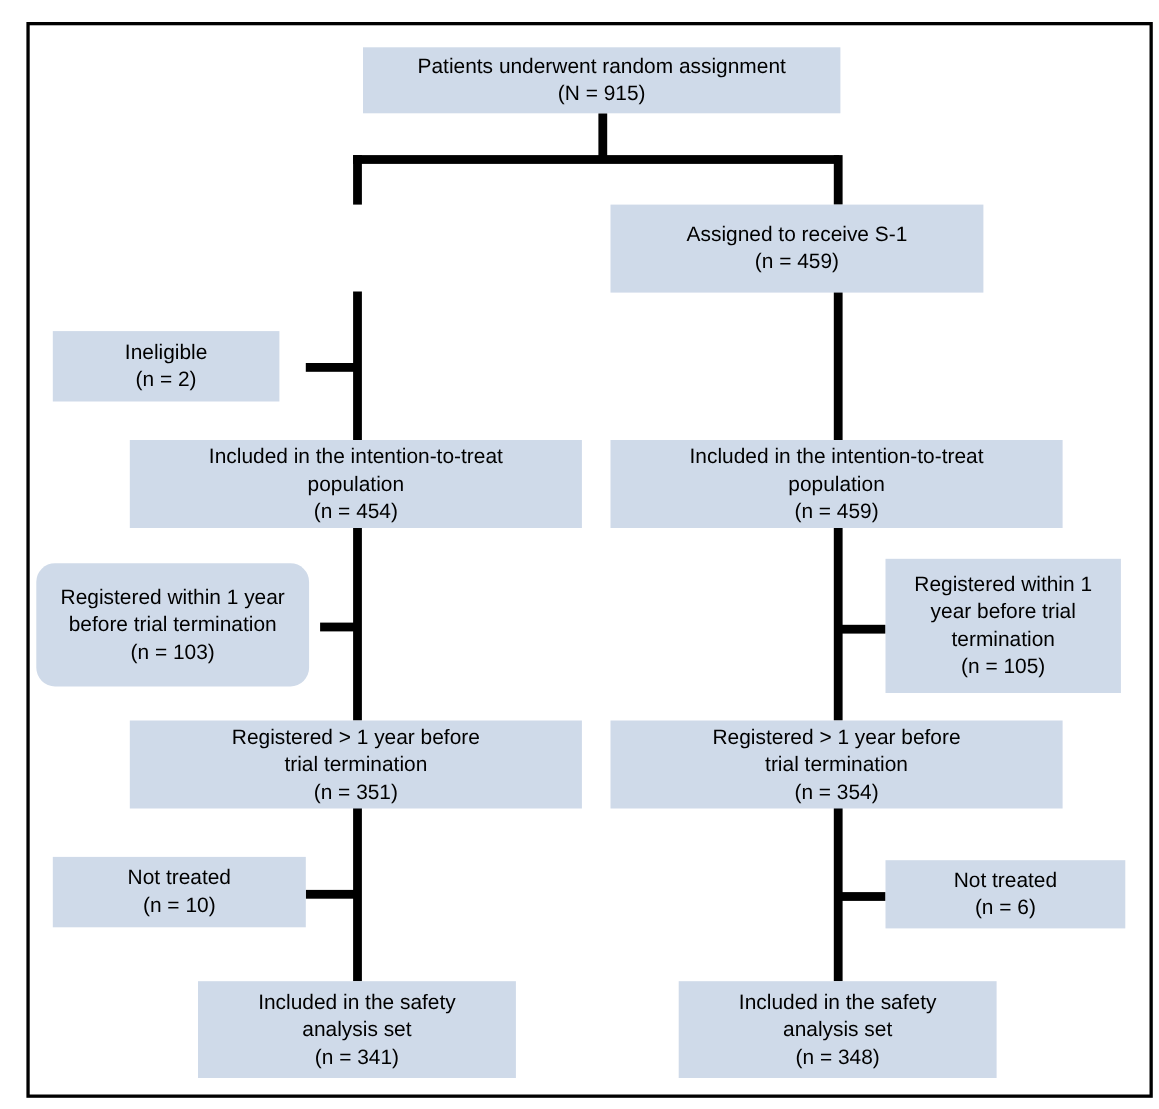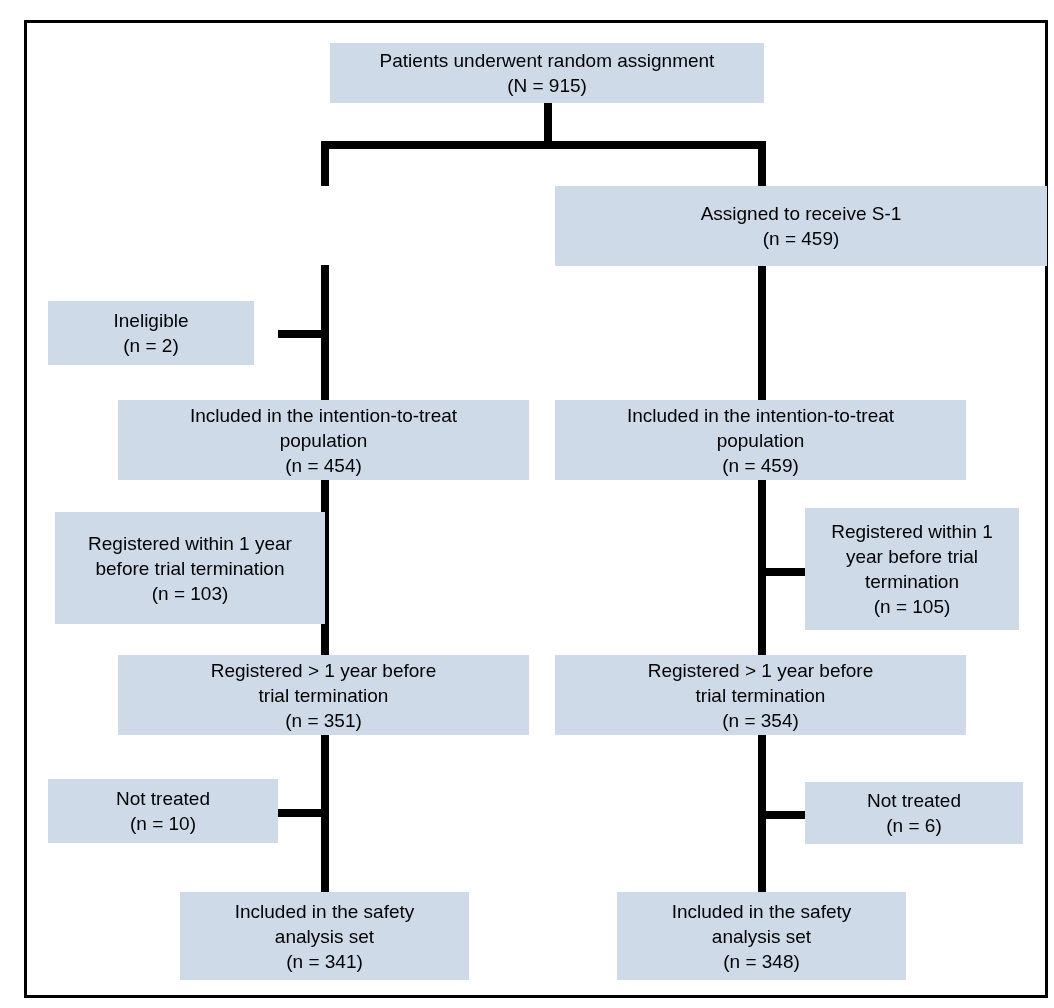--- a/index.html
+++ b/index.html
@@ -68,35 +68,35 @@
 
   <div class="conn" style="left:313px; top:725px; width:5px; height:159px;"></div>
   <div class="conn" style="left:750px; top:725px; width:5px; height:159px;"></div>
   <div class="conn" style="left:270px; top:801px; width:45px; height:5px;"></div>
   <div class="conn" style="left:753px; top:803px; width:44px; height:5px;"></div>
 
   <div class="box" style="left:322px; top:35px; width:434px; height:60px;">Patients underwent random assignment
 (N = 915)</div>
 
 
-  <div class="box" style="left:547px; top:178px; width:492px; height:80px;">Assigned to receive S-1
+  <div class="box" style="left:547px; top:178px; width:339px; height:80px;">Assigned to receive S-1
 (n = 459)</div>
 
   <div class="box" style="left:40px; top:293px; width:206px; height:64px;">Ineligible
 (n = 2)</div>
 
   <div class="box" style="left:110px; top:392px; width:411px; height:80px;">Included in the intention-to-treat
 population
 (n = 454)</div>
 
   <div class="box" style="left:547px; top:392px; width:411px; height:80px;">Included in the intention-to-treat
 population
 (n = 459)</div>
 
-  <div class="box" style="left:47px; top:504px; width:270px; height:112px;">Registered within 1 year
+  <div class="box" style="left:25px; top:504px; width:248px; height:112px;border-radius:17px;">Registered within 1 year
 before trial termination
 (n = 103)</div>
 
   <div class="box" style="left:797px; top:500px; width:214px; height:122px;">Registered within 1
 year before trial
 termination
 (n = 105)</div>
 
   <div class="box" style="left:110px; top:647px; width:411px; height:80px;">Registered &gt; 1 year before
 trial termination

